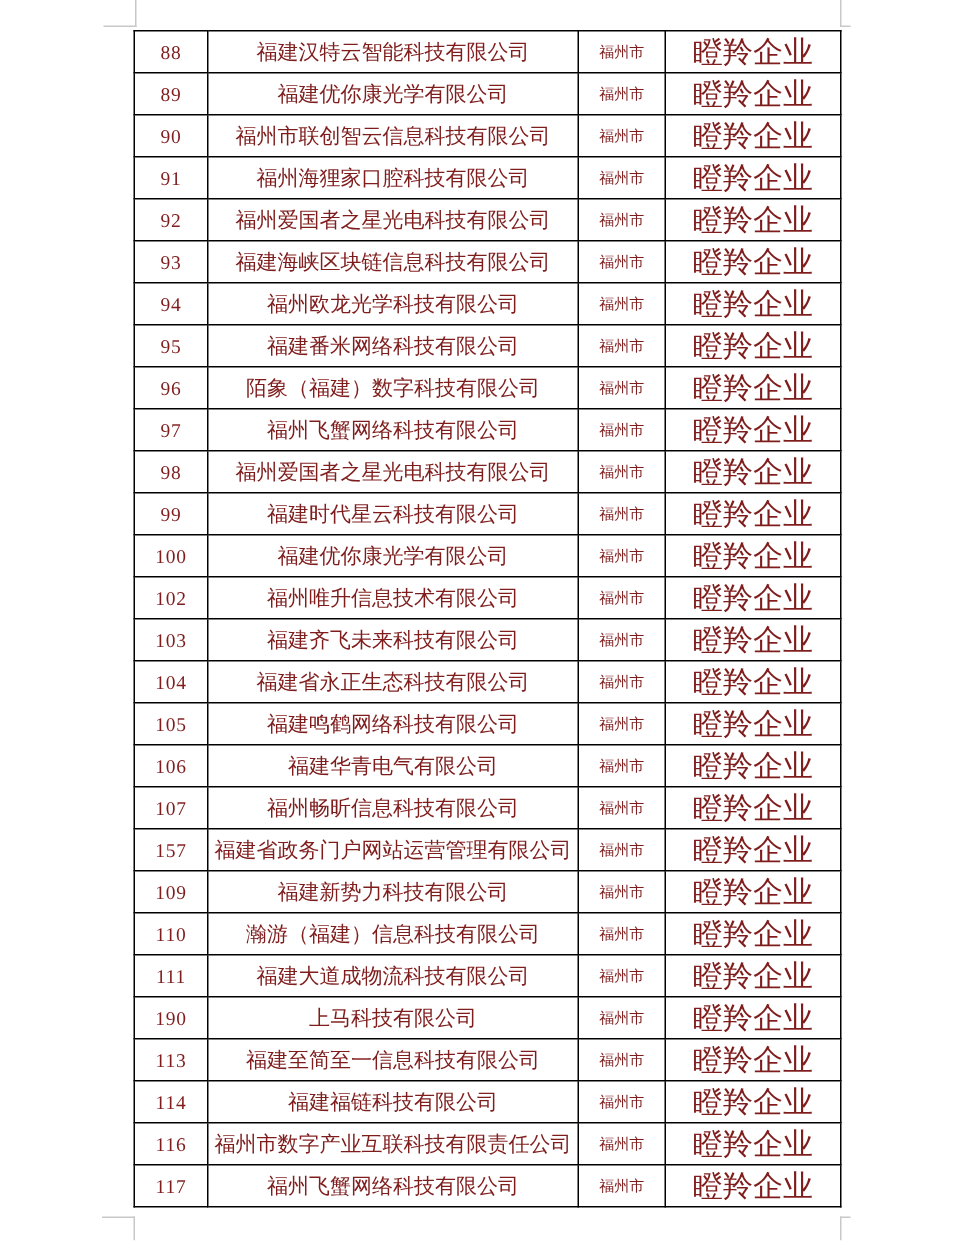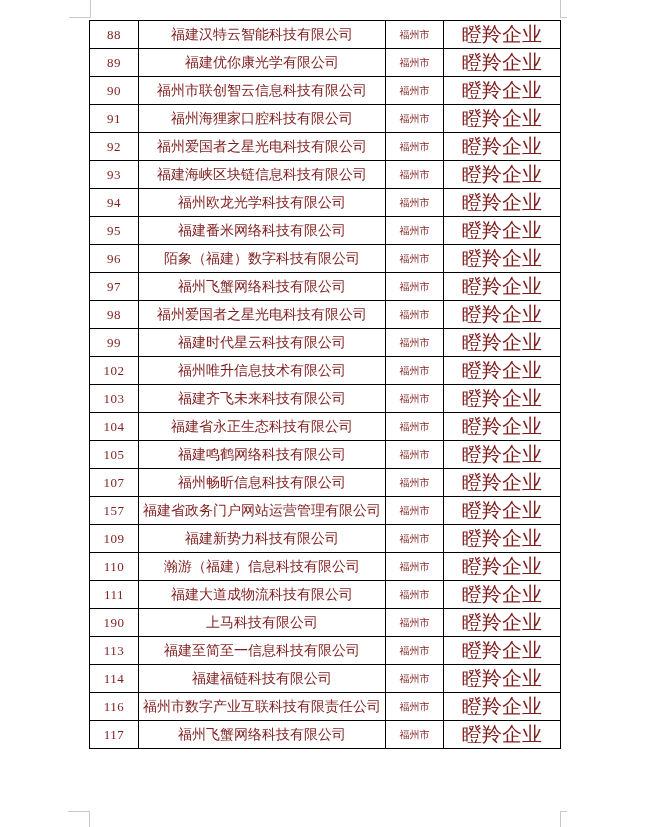--- a/index.html
+++ b/index.html
@@ -138,20 +138,26 @@
       <td class="cell-city">福州市</td>
       <td class="cell-cat">瞪羚企业</td>
     </tr>
         <tr>
       <td class="cell-no">99</td>
       <td class="cell-name">福建时代星云科技有限公司</td>
       <td class="cell-city">福州市</td>
       <td class="cell-cat">瞪羚企业</td>
     </tr>
         <tr>
+      <td class="cell-no">100</td>
+      <td class="cell-name">福建优你康光学有限公司</td>
+      <td class="cell-city">福州市</td>
+      <td class="cell-cat">瞪羚企业</td>
+    </tr>
+        <tr>
       <td class="cell-no">102</td>
       <td class="cell-name">福州唯升信息技术有限公司</td>
       <td class="cell-city">福州市</td>
       <td class="cell-cat">瞪羚企业</td>
     </tr>
         <tr>
       <td class="cell-no">103</td>
       <td class="cell-name">福建齐飞未来科技有限公司</td>
       <td class="cell-city">福州市</td>
       <td class="cell-cat">瞪羚企业</td>
@@ -162,20 +168,26 @@
       <td class="cell-city">福州市</td>
       <td class="cell-cat">瞪羚企业</td>
     </tr>
         <tr>
       <td class="cell-no">105</td>
       <td class="cell-name">福建鸣鹤网络科技有限公司</td>
       <td class="cell-city">福州市</td>
       <td class="cell-cat">瞪羚企业</td>
     </tr>
         <tr>
+      <td class="cell-no">106</td>
+      <td class="cell-name">福建华青电气有限公司</td>
+      <td class="cell-city">福州市</td>
+      <td class="cell-cat">瞪羚企业</td>
+    </tr>
+        <tr>
       <td class="cell-no">107</td>
       <td class="cell-name">福州畅昕信息科技有限公司</td>
       <td class="cell-city">福州市</td>
       <td class="cell-cat">瞪羚企业</td>
     </tr>
         <tr>
       <td class="cell-no">157</td>
       <td class="cell-name">福建省政务门户网站运营管理有限公司</td>
       <td class="cell-city">福州市</td>
       <td class="cell-cat">瞪羚企业</td>

